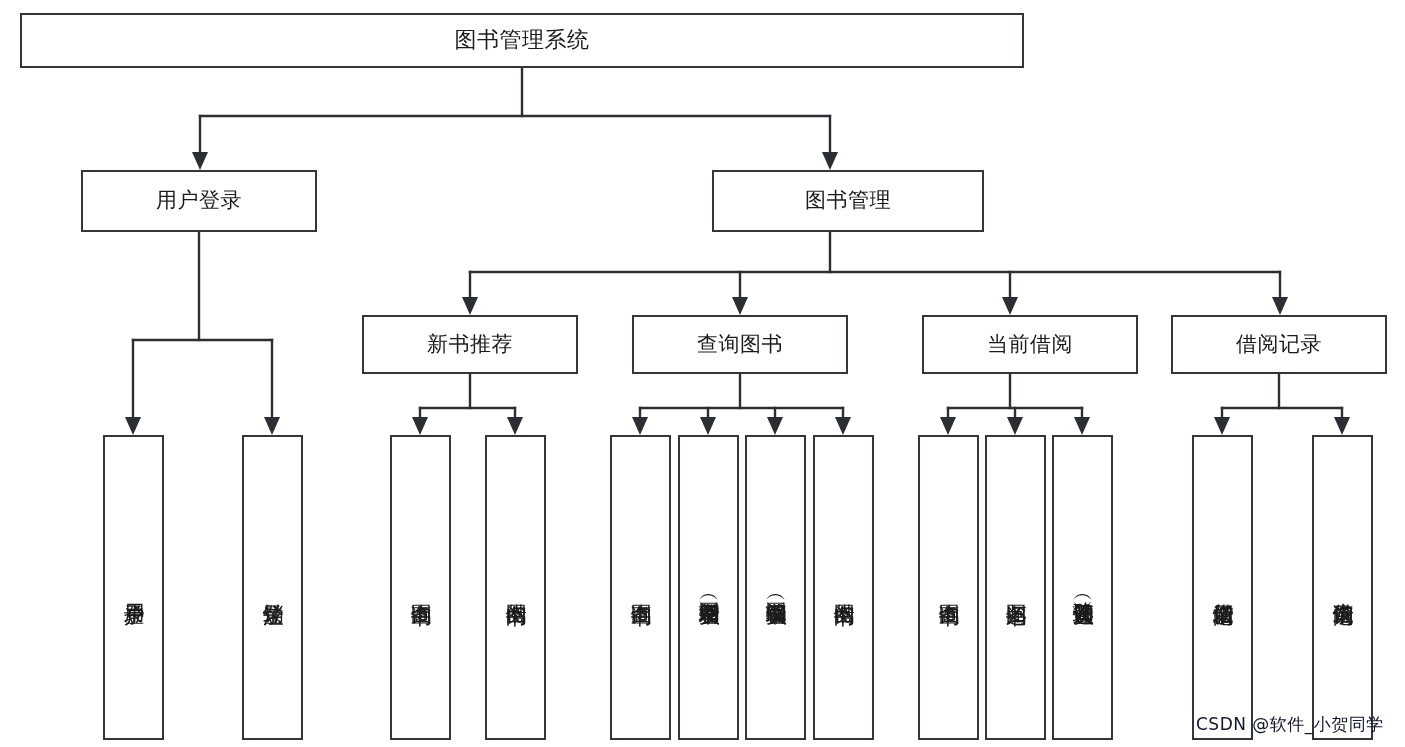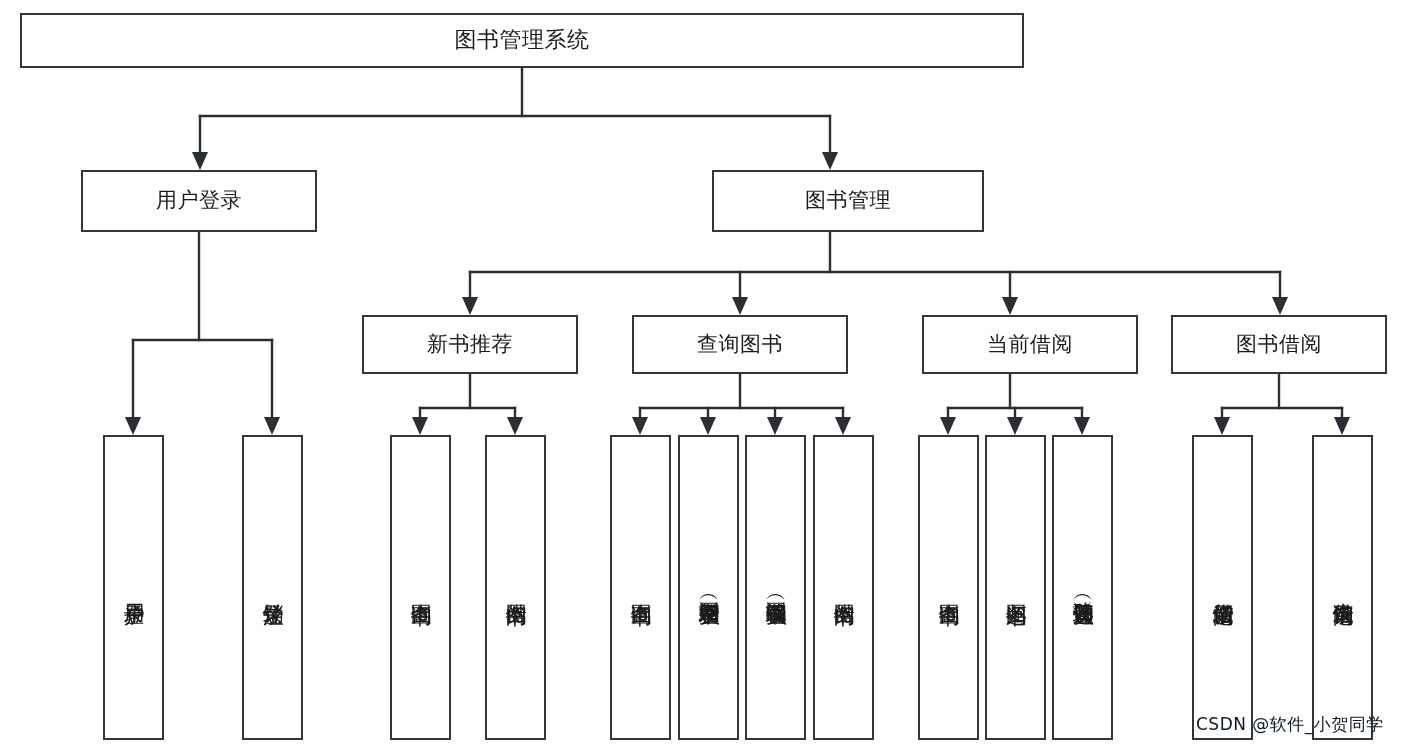--- a/index.html
+++ b/index.html
@@ -185,21 +185,21 @@
 
   <div class="node horiz" style="left:632px; top:315px; width:216px; height:59px;">
     <span>查询图书</span>
   </div>
 
   <div class="node horiz" style="left:902px; top:315px; width:216px; height:59px;margin-left:20px;">
     <span>当前借阅</span>
   </div>
 
   <div class="node horiz" style="left:1171px; top:315px; width:216px; height:59px;">
-    <span>图书借阅</span>
+    <span>借阅记录</span>
   </div>
 
   <div class="node vert" style="left:103px; top:435px; width:61px; height:305px;">
     <span class="vtext">用户登录</span>
   </div>
 
   <div class="node vert" style="left:242px; top:435px; width:61px; height:305px;">
     <span class="vtext">注销登录</span>
   </div>
 

